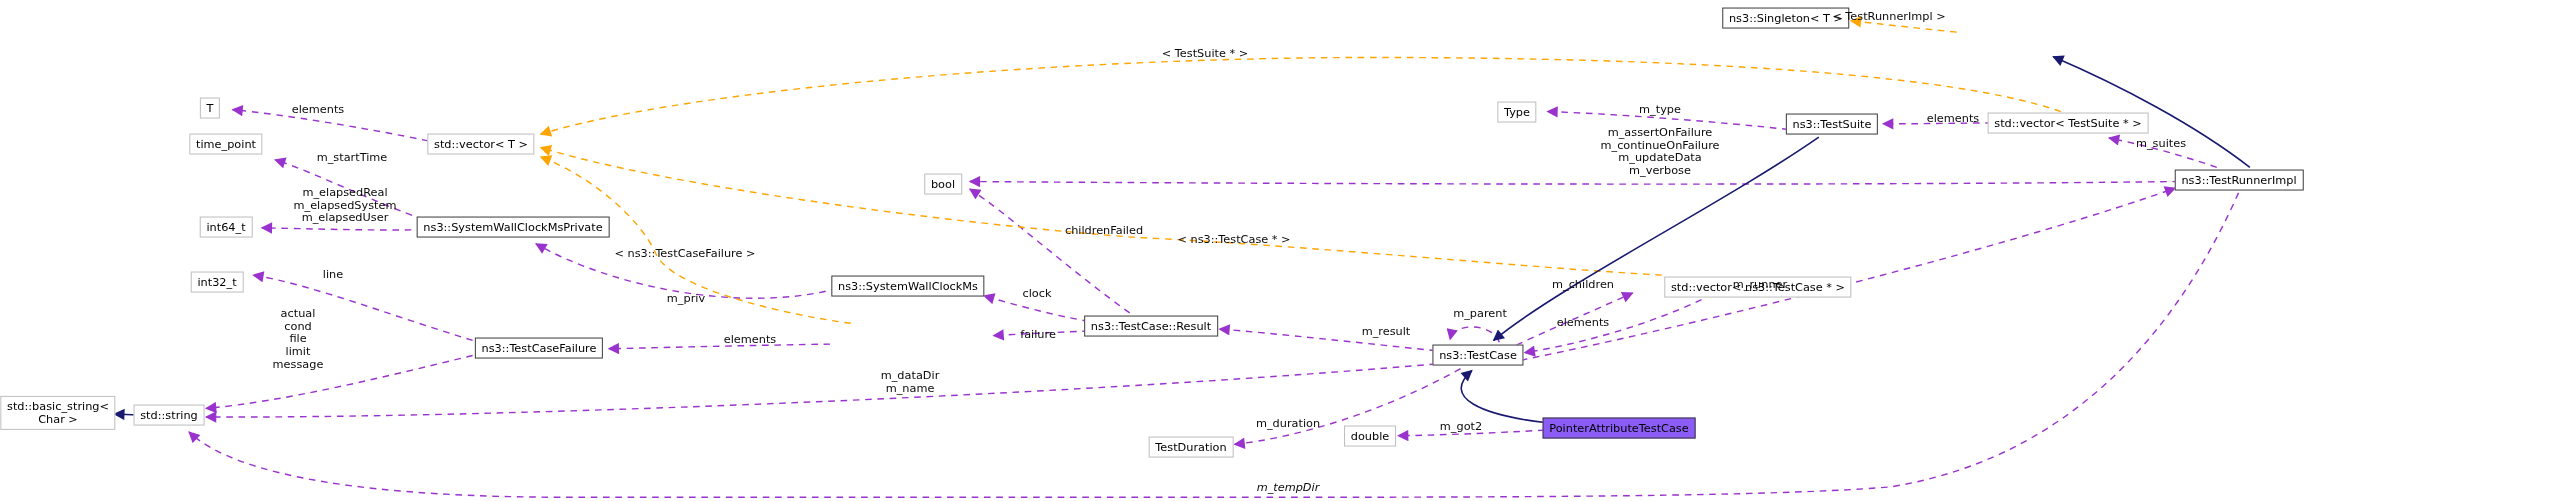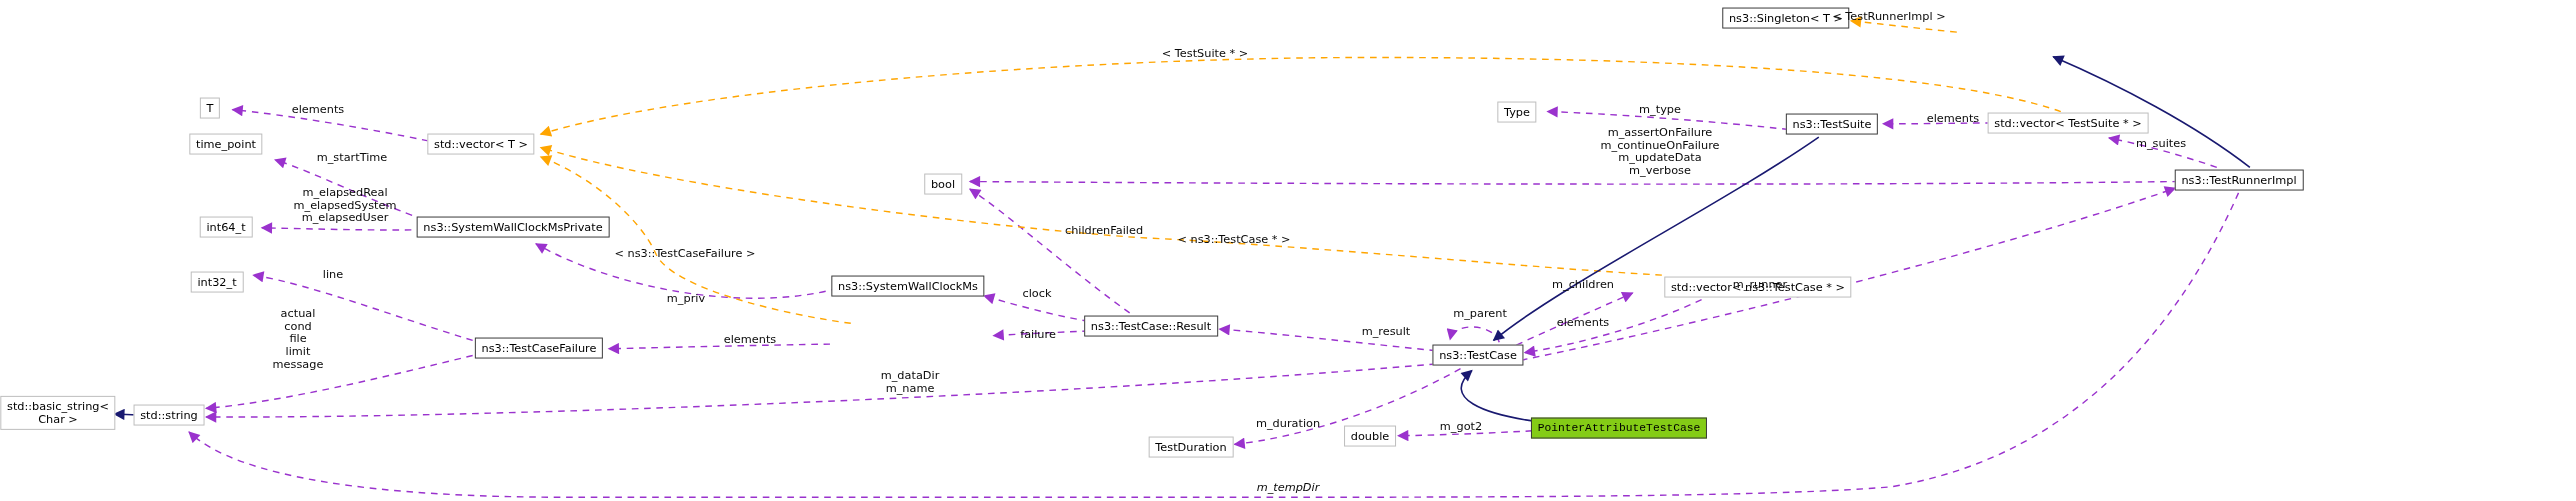--- a/index.html
+++ b/index.html
@@ -31,21 +31,21 @@
     background: #ffffff;
     border: 0.9px solid #bdbdbd;
     color: #000000;
     font-size: 11.3px;
     line-height: 1.18;
     padding: 2.8px 5.7px;
     text-align: center;
     white-space: pre;
   }
   .node.bold { border: 1.3px solid #3a3a3a; }
-  .node.highlight { border: 1.3px solid #3a3a3a; background: #84cc16; font-family: Liberation Mono, monospace; }
+  .node.highlight { border: 1.3px solid #3a3a3a; background: #8b5cf6; }
   .edge-label {
     position: absolute;
     transform: translate(-50%, -50%);
     color: #0a0a0a;
     font-size: 11.3px;
     line-height: 1.12;
     text-align: center;
     white-space: pre;
   }
 </style>

